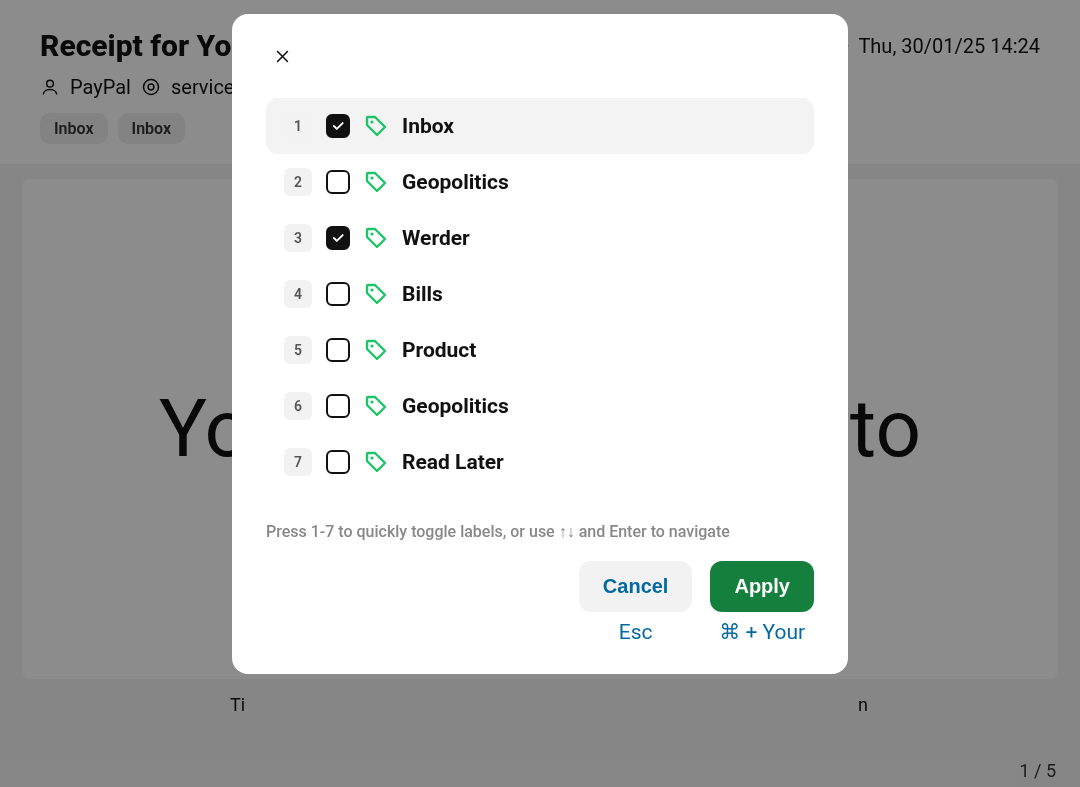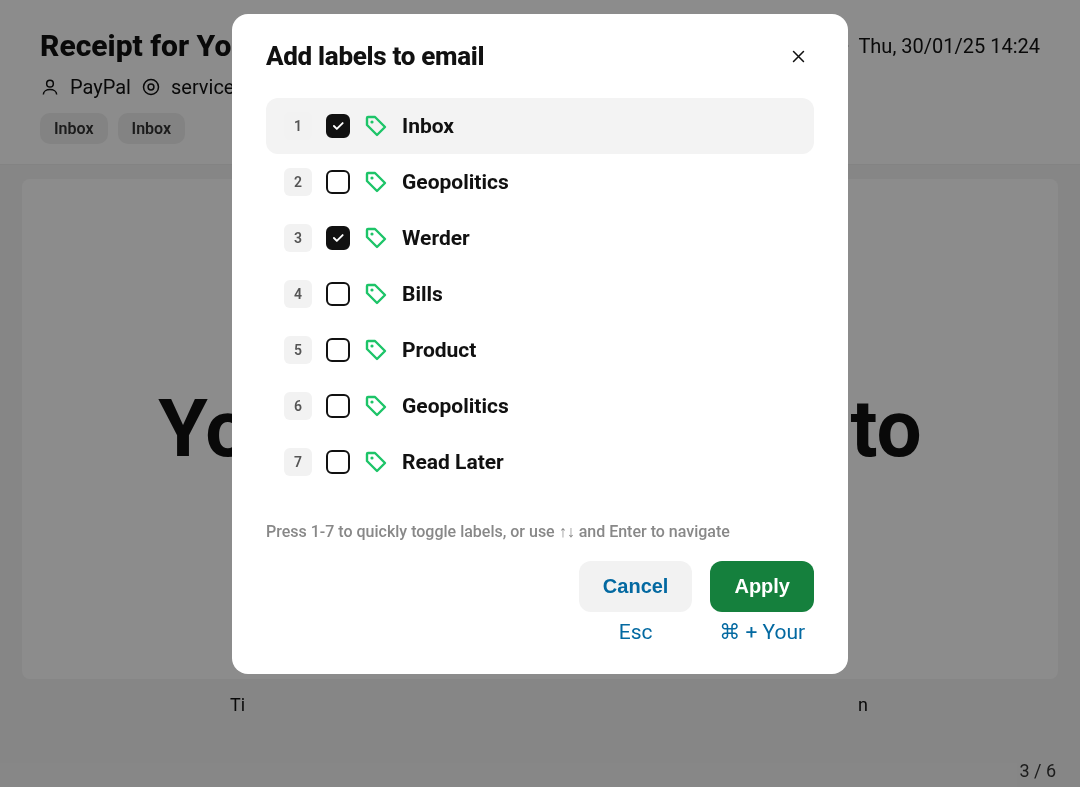--- a/index.html
+++ b/index.html
@@ -51,21 +51,21 @@
   }
   .bg-body {
     background: #fff;
     margin: 14px 22px;
     border-radius: 8px;
     height: 500px;
     display:flex;
     align-items:center;
     justify-content:center;
     font-size: 80px;
-    font-weight: 700;
+    font-weight: 400;
     color:#111;
   }
   .bg-pager {
     position: absolute;
     bottom: 6px;
     right: 24px;
     font-size: 18px;
     color: #333;
   }
   .bg-action-label {
@@ -228,27 +228,26 @@
 
 <div class="bg-body">
   <span>Yo</span>
   <span style="width:600px"></span>
   <span>to</span>
 </div>
 
 <span class="bg-action-label" style="left:230px">Ti</span>
 <span class="bg-action-label" style="left:858px">n</span>
 
-<div class="bg-pager">3 / 6</div>
+<div class="bg-pager">1 / 5</div>
 
 <div class="overlay"></div>
 
 <div class="modal">
   <div class="modal-head">
-    <div class="modal-title">Add labels to email</div>
     <button class="close-btn">
       <svg viewBox="0 0 24 24">
           <path d="M5 5l14 14M19 5L5 19" stroke="#111" stroke-width="2.2" stroke-linecap="round"></path>
         </svg>
     </button>
   </div>
 
   <div class="labels-list" id="labels-list">
       <div class="label-row highlight">
         <div class="row-number">1</div>

